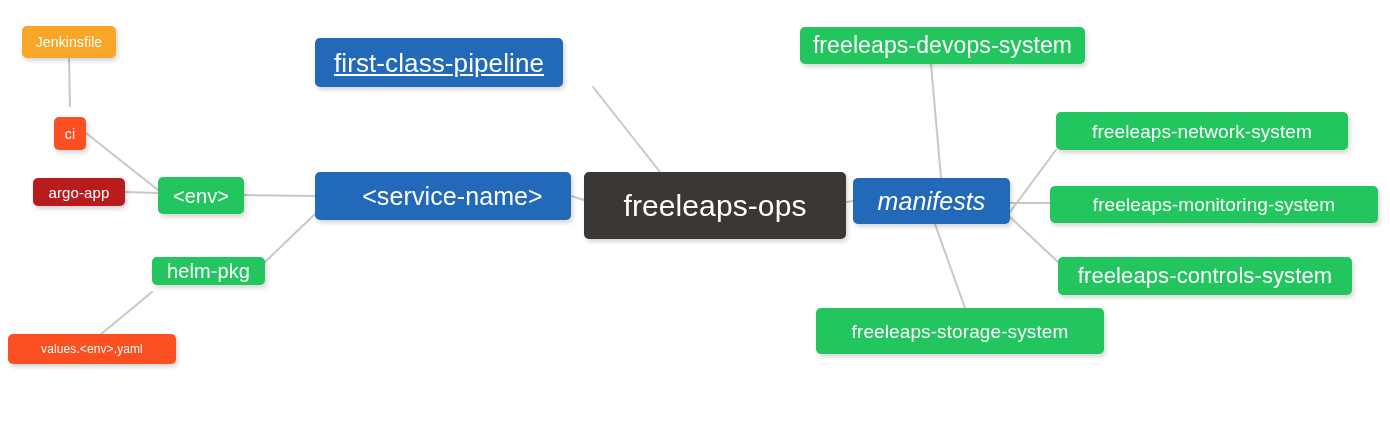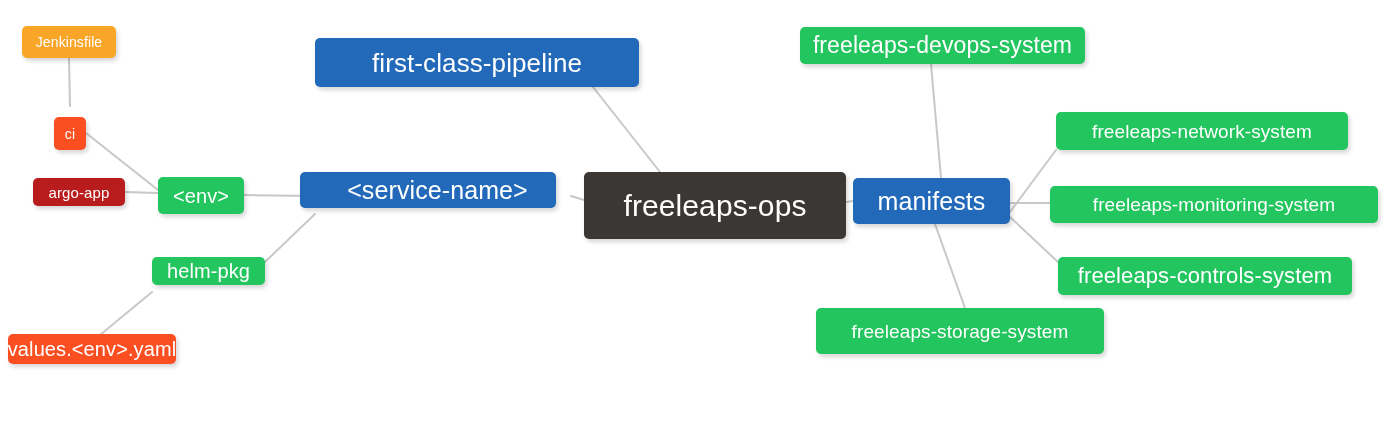--- a/index.html
+++ b/index.html
@@ -63,45 +63,45 @@
       <path class="edge" d="M 931,64 L 941,178" stroke="#c8c8c8"></path>
       <path class="edge" d="M 1010,212 L 1056,150" stroke="#c8c8c8"></path>
       <path class="edge" d="M 1010,203 L 1050,203" stroke="#c8c8c8"></path>
       <path class="edge" d="M 1010,217 L 1058,262" stroke="#c8c8c8"></path>
       <path class="edge" d="M 935,224 L 965,308" stroke="#c8c8c8"></path>
     </svg>
   <div id="node-layer">
       <div class="node" style="left: 584px; top: 172px; width: 262px; height: 67px; background: rgb(59, 55, 52); font-size: 30px;">
         <span class="node-label">freeleaps-ops</span>
       </div>
-      <div class="node" style="left: 300px; top: 172px; width: 256px; height: 36px; background: rgb(34, 105, 185); font-size: 25px; padding-left: 19px;">
+      <div class="node" style="left: 315px; top: 172px; width: 256px; height: 48px; background: rgb(34, 105, 185); font-size: 25px; padding-left: 19px;">
         <span class="node-label">&lt;service-name&gt;</span>
       </div>
-      <div class="node" style="left: 315px; top: 38px; width: 324px; height: 49px; background: rgb(34, 105, 185); font-size: 26px;">
+      <div class="node" style="left: 315px; top: 38px; width: 248px; height: 49px; background: rgb(34, 105, 185); font-size: 26px; text-decoration: underline;">
         <span class="node-label">first-class-pipeline</span>
       </div>
-      <div class="node" style="left: 853px; top: 178px; width: 157px; height: 46px; background: rgb(34, 105, 185); font-size: 25px;">
+      <div class="node" style="left: 853px; top: 178px; width: 157px; height: 46px; background: rgb(34, 105, 185); font-size: 25px; font-style: italic;">
         <span class="node-label">manifests</span>
       </div>
       <div class="node" style="left: 158px; top: 177px; width: 86px; height: 37px; background: rgb(34, 197, 94); font-size: 20px;">
         <span class="node-label">&lt;env&gt;</span>
       </div>
       <div class="node" style="left: 152px; top: 257px; width: 113px; height: 28px; background: rgb(34, 197, 94); font-size: 20px;">
         <span class="node-label">helm-pkg</span>
       </div>
       <div class="node" style="left: 22px; top: 26px; width: 94px; height: 32px; background: rgb(249, 165, 40); font-size: 14px;">
         <span class="node-label">Jenkinsfile</span>
       </div>
       <div class="node" style="left: 54px; top: 117px; width: 32px; height: 33px; background: rgb(252, 79, 33); font-size: 14px;">
         <span class="node-label">ci</span>
       </div>
       <div class="node" style="left: 33px; top: 178px; width: 92px; height: 28px; background: #b91c1c; font-size: 15px;">
         <span class="node-label">argo-app</span>
       </div>
-      <div class="node" style="left: 8px; top: 334px; width: 168px; height: 30px; background: rgb(252, 79, 33); font-size: 20px;">
+      <div class="node" style="left: 8px; top: 334px; width: 168px; height: 30px; background: rgb(252, 79, 33); font-size: 12px;">
         <span class="node-label">values.&lt;env&gt;.yaml</span>
       </div>
       <div class="node" style="left: 800px; top: 27px; width: 285px; height: 37px; background: rgb(34, 197, 94); font-size: 23px;">
         <span class="node-label">freeleaps-devops-system</span>
       </div>
       <div class="node" style="left: 1056px; top: 112px; width: 292px; height: 38px; background: rgb(34, 197, 94); font-size: 19px;">
         <span class="node-label">freeleaps-network-system</span>
       </div>
       <div class="node" style="left: 1050px; top: 186px; width: 328px; height: 37px; background: rgb(34, 197, 94); font-size: 19px;">
         <span class="node-label">freeleaps-monitoring-system</span>

